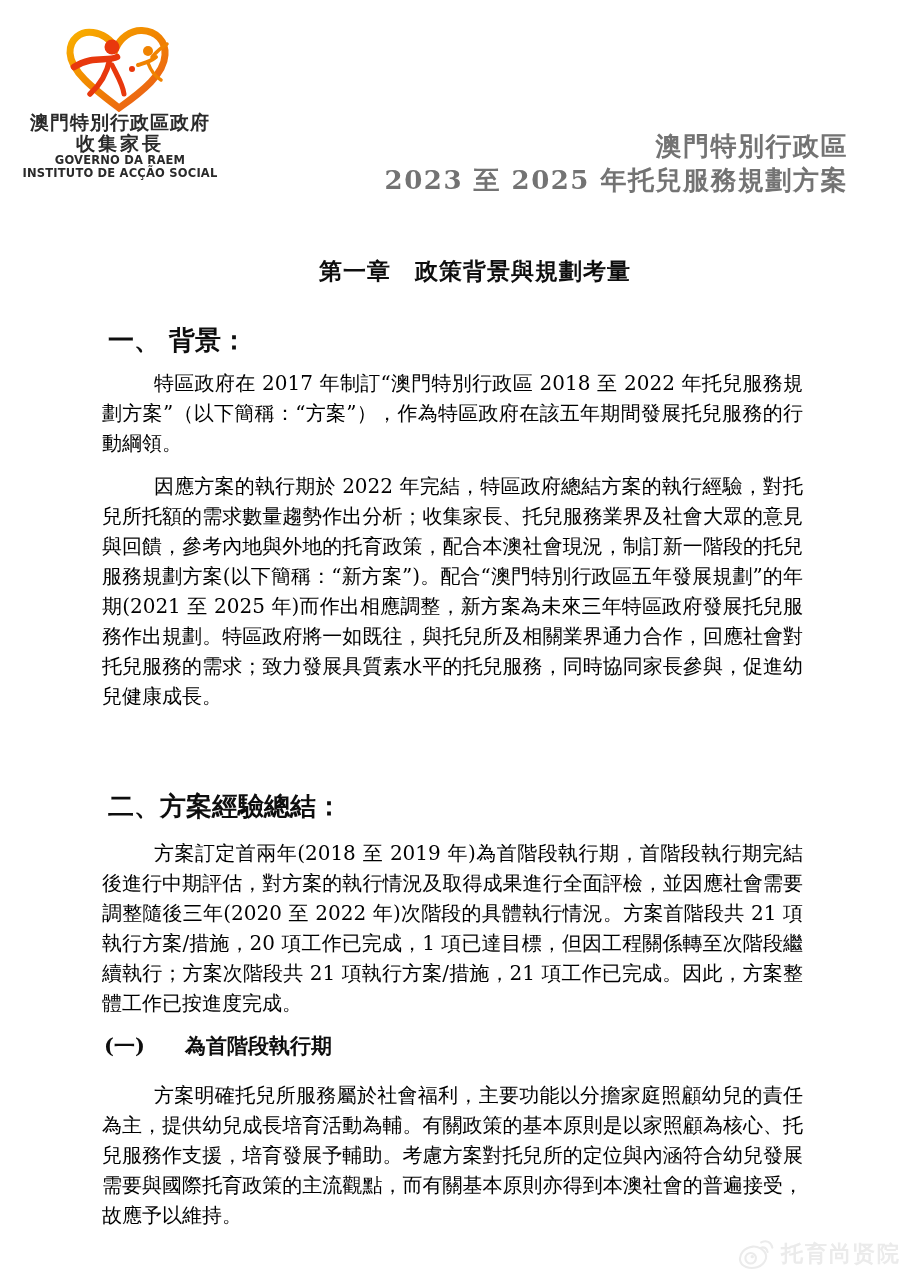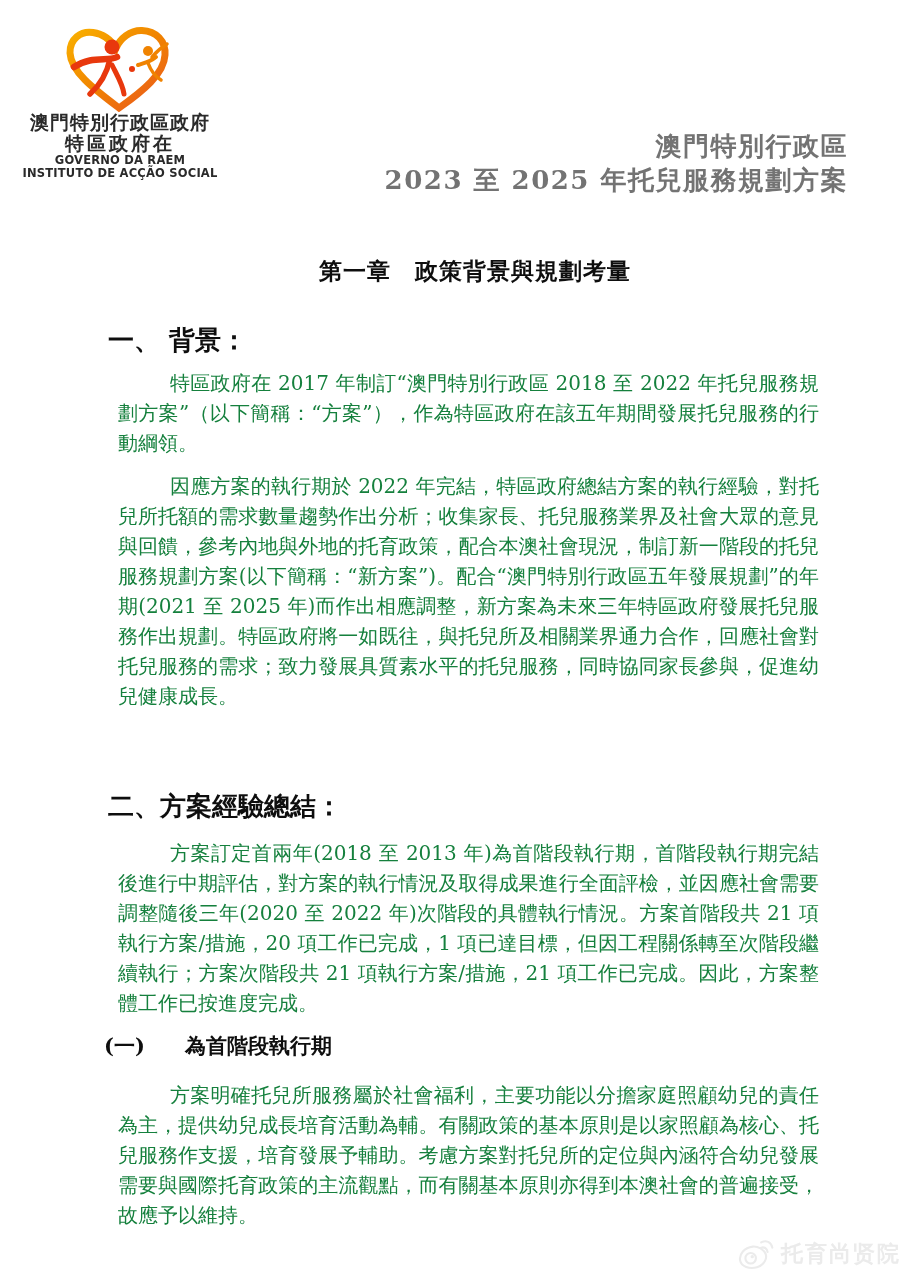--- a/index.html
+++ b/index.html
@@ -49,27 +49,27 @@
   .s2 { top:792px; }
   .sub-heading {
     position:absolute; left:104px; top:1032px;
     font-weight:bold; font-size:21px; line-height:28px;
     color:#0e0e0e; white-space:nowrap;
   }
   .sub-title { margin-left:40px; }
 
   
   .body-para {
-    position:absolute; left:118px; width:701px;
+    position:absolute; left:102px; width:701px;
     margin:0;
     font-size:20px; line-height:30px;
     text-align:justify;
     text-justify:inter-ideograph;
     text-indent:52px;
-    color:#15803d;
+    color:#000000;
   }
   .p1 { top:368px; }
   .p2 { top:471px; }
   .p3 { top:838px; }
   .p4 { top:1080px; }
 
   
   .watermark {
     position:absolute; left:738px; top:1238px;
     display:flex; align-items:center; gap:5px;
@@ -100,38 +100,38 @@
     <path d="M52,40 C58,52 63,60 64,69" fill="none" stroke="#e8380d" stroke-width="5" stroke-linecap="round"></path>
     <circle cx="88" cy="26" r="5" fill="#f08300"></circle>
     <path d="M78,40 C84,38 90,37 96,32" fill="none" stroke="#f08300" stroke-width="4" stroke-linecap="round"></path>
     <path d="M88,38 C91,46 96,52 101,55" fill="none" stroke="#f08300" stroke-width="3.5" stroke-linecap="round"></path>
     <path d="M92,32 C97,26 102,22 107,19" fill="none" stroke="#f08300" stroke-width="3.5" stroke-linecap="round"></path>
     <circle cx="72" cy="44" r="3" fill="#e8380d"></circle>
   </svg>
 
   <div class="org-block">
     <div class="org-zh1">澳門特別行政區政府</div>
-    <div class="org-zh2">特區政府在</div>
+    <div class="org-zh2">收集家長</div>
     <div class="org-pt">GOVERNO DA RAEM</div>
     <div class="org-pt">INSTITUTO DE ACÇÃO SOCIAL</div>
   </div>
 
   <div class="doc-title">
     <div>澳門特別行政區</div>
     <div>2023 至 2025 年托兒服務規劃方案</div>
   </div>
 
   <div class="chapter">第一章　政策背景與規劃考量</div>
 
   <div class="sec-heading s1">一、 背景：</div>
   <p class="body-para p1">特區政府在 2017 年制訂“澳門特別行政區 2018 至 2022 年托兒服務規劃方案”（以下簡稱：“方案”），作為特區政府在該五年期間發展托兒服務的行動綱領。</p>
   <p class="body-para p2">因應方案的執行期於 2022 年完結，特區政府總結方案的執行經驗，對托兒所托額的需求數量趨勢作出分析；收集家長、托兒服務業界及社會大眾的意見與回饋，參考內地與外地的托育政策，配合本澳社會現況，制訂新一階段的托兒服務規劃方案(以下簡稱：“新方案”)。配合“澳門特別行政區五年發展規劃”的年期(2021 至 2025 年)而作出相應調整，新方案為未來三年特區政府發展托兒服務作出規劃。特區政府將一如既往，與托兒所及相關業界通力合作，回應社會對托兒服務的需求；致力發展具質素水平的托兒服務，同時協同家長參與，促進幼兒健康成長。</p>
 
   <div class="sec-heading s2">二、方案經驗總結：</div>
-  <p class="body-para p3">方案訂定首兩年(2018 至 2013 年)為首階段執行期，首階段執行期完結後進行中期評估，對方案的執行情況及取得成果進行全面評檢，並因應社會需要調整隨後三年(2020 至 2022 年)次階段的具體執行情況。方案首階段共 21 項執行方案/措施，20 項工作已完成，1 項已達目標，但因工程關係轉至次階段繼續執行；方案次階段共 21 項執行方案/措施，21 項工作已完成。因此，方案整體工作已按進度完成。</p>
+  <p class="body-para p3">方案訂定首兩年(2018 至 2019 年)為首階段執行期，首階段執行期完結後進行中期評估，對方案的執行情況及取得成果進行全面評檢，並因應社會需要調整隨後三年(2020 至 2022 年)次階段的具體執行情況。方案首階段共 21 項執行方案/措施，20 項工作已完成，1 項已達目標，但因工程關係轉至次階段繼續執行；方案次階段共 21 項執行方案/措施，21 項工作已完成。因此，方案整體工作已按進度完成。</p>
 
   <div class="sub-heading">
     <span>(一)</span><span class="sub-title">為首階段執行期</span>
   </div>
   <p class="body-para p4">方案明確托兒所服務屬於社會福利，主要功能以分擔家庭照顧幼兒的責任為主，提供幼兒成長培育活動為輔。有關政策的基本原則是以家照顧為核心、托兒服務作支援，培育發展予輔助。考慮方案對托兒所的定位與內涵符合幼兒發展需要與國際托育政策的主流觀點，而有關基本原則亦得到本澳社會的普遍接受，故應予以維持。</p>
 
   <div class="watermark">
     <svg width="38" height="32" viewBox="0 0 36 30" aria-hidden="true">
       <path d="M22,4 C26.5,1.5 31.5,3.5 32.5,9" fill="none" stroke="#ebebeb" stroke-width="2" stroke-linecap="round"></path>
       <path d="M22,9 C24.5,8 27.5,9.5 28,13" fill="none" stroke="#ebebeb" stroke-width="2" stroke-linecap="round"></path>

